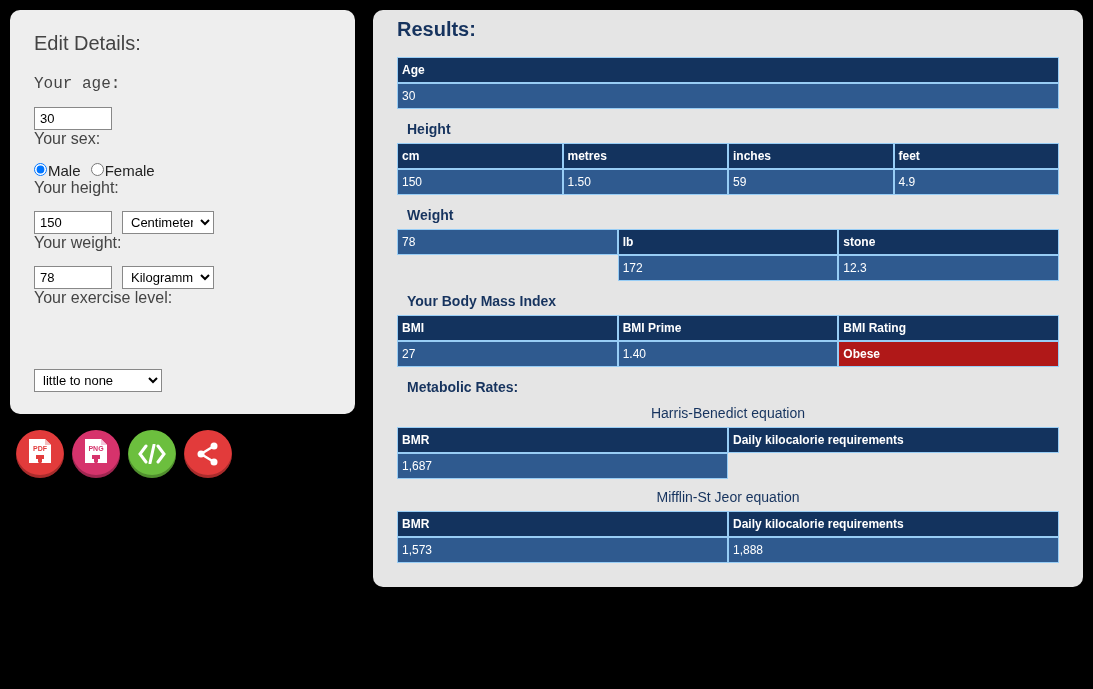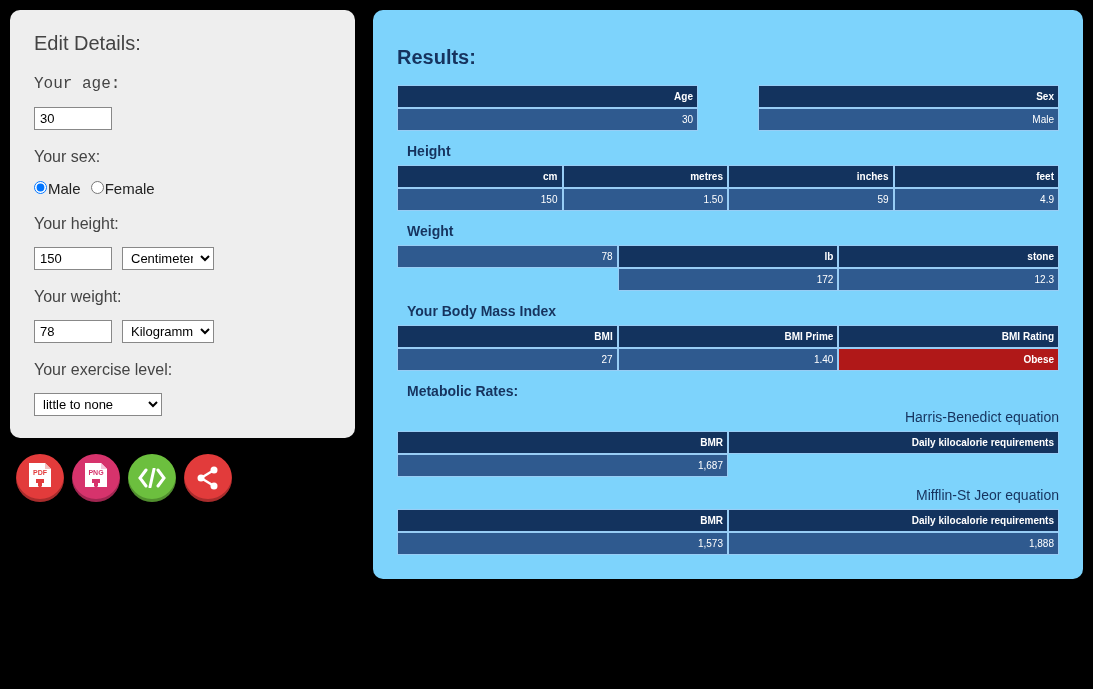--- a/index.html
+++ b/index.html
@@ -24,77 +24,77 @@
 .panel h2 {
   font-size: 20px;
   font-weight: normal;
   color: #444;
   margin-bottom: 20px;
 }
 .form-label {
   font-size: 16px;
   color: #444;
   margin-bottom: 14px;
-  margin-top: 18px;
+  margin-top: 0;
 }
 .form-label:first-of-type { margin-top: 0; font-family: Liberation Mono, monospace; }
 .text-input {
   width: 78px;
   padding: 3px 5px;
   font-size: 13px;
   border: 1px solid #888;
   background: #fff;
 }
 .radio-row { font-size: 15px; color: #222; }
 .radio-row input { margin-right: 1px; }
 .inline-row { display: flex; gap: 10px; align-items: center; }
 select {
   padding: 2px 4px;
   font-size: 13px;
   border: 1px solid #888;
   background: #fff;
 }
 .unit-select { width: 92px; }
-.exercise-select { width: 128px; }
+.exercise-select { width: 128px; margin-top: 48px; }
 
 .icon-row { display: flex; gap: 8px; margin-top: 16px; padding-left: 6px; }
 .icon-btn {
   width: 48px; height: 48px; border-radius: 50%;
   display: flex; align-items: center; justify-content: center;
   cursor: pointer; position: relative;
   box-shadow: inset 0 -3px 0 rgba(0,0,0,0.25);
 }
 .icon-pdf { background: #e23b3b; }
 .icon-png { background: #d6336c; }
 .icon-code { background: #6cbf3e; }
 .icon-share { background: #e23b3b; }
 
 .results-panel {
   flex: 1;
-  background: #7dd3fc;
+  background: #e5e5e5;
   border-radius: 10px;
-  padding: 36px 24px 24px;
+  padding: 8px 24px 24px;
   color: #16335e;
 }
 .results-panel h2 {
   font-size: 20px; font-weight: bold; color: #16335e;
   margin-bottom: 16px;
 }
 .section-label {
   font-weight: bold; color: #16335e; font-size: 14px;
   margin: 12px 10px 6px;
 }
 .sub-caption {
-  text-align: right; color: #16335e; font-size: 14px;
+  text-align: center; color: #16335e; font-size: 14px;
   margin: 10px 0 6px;
 }
 .tbl { display: flex; width: 100%; gap: 0; }
 .tbl .col { flex: 1; }
 .tbl .cell {
-  text-align: right; padding: 5px 4px; font-size: 10px;
+  text-align: left; padding: 5px 4px; font-size: 12px;
   border: 1px solid #98cdf5;
 }
 .hdr { background: #13335e; color: #fff; font-weight: bold; }
 .val { background: #2f5a8f; color: #fff; }
 .val-danger { background: #b01818; color: #fff; font-weight: bold; }
 .two-col-split { display: flex; gap: 60px; }
 .two-col-split .tbl { flex: 1; }
 
 svg { display: block; }
 </style>
@@ -169,26 +169,20 @@
   <div class="results-panel">
     <h2>Results:</h2>
 
     <div class="two-col-split">
       <div class="tbl">
         <div class="col" style="flex:1">
           <div class="cell hdr">Age</div>
           <div class="cell val">30</div>
         </div>
       </div>
-      <div class="tbl">
-        <div class="col" style="flex:1">
-          <div class="cell hdr">Sex</div>
-          <div class="cell val">Male</div>
-        </div>
-      </div>
     </div>
 
     <div class="section-label">Height</div>
     <div class="tbl">
       <div class="col">
           <div class="cell hdr">cm</div>
           <div class="cell val">150</div>
         </div>
       <div class="col">
           <div class="cell hdr">metres</div>

